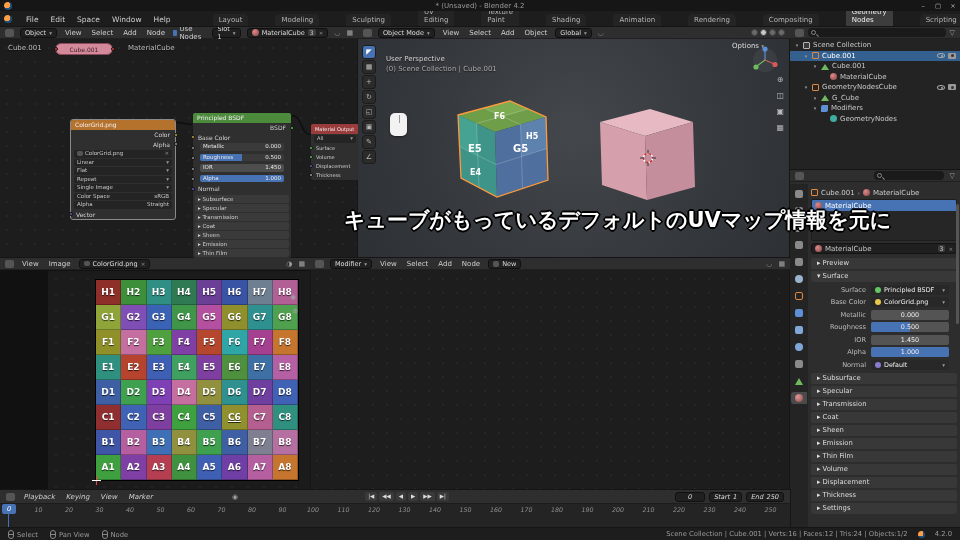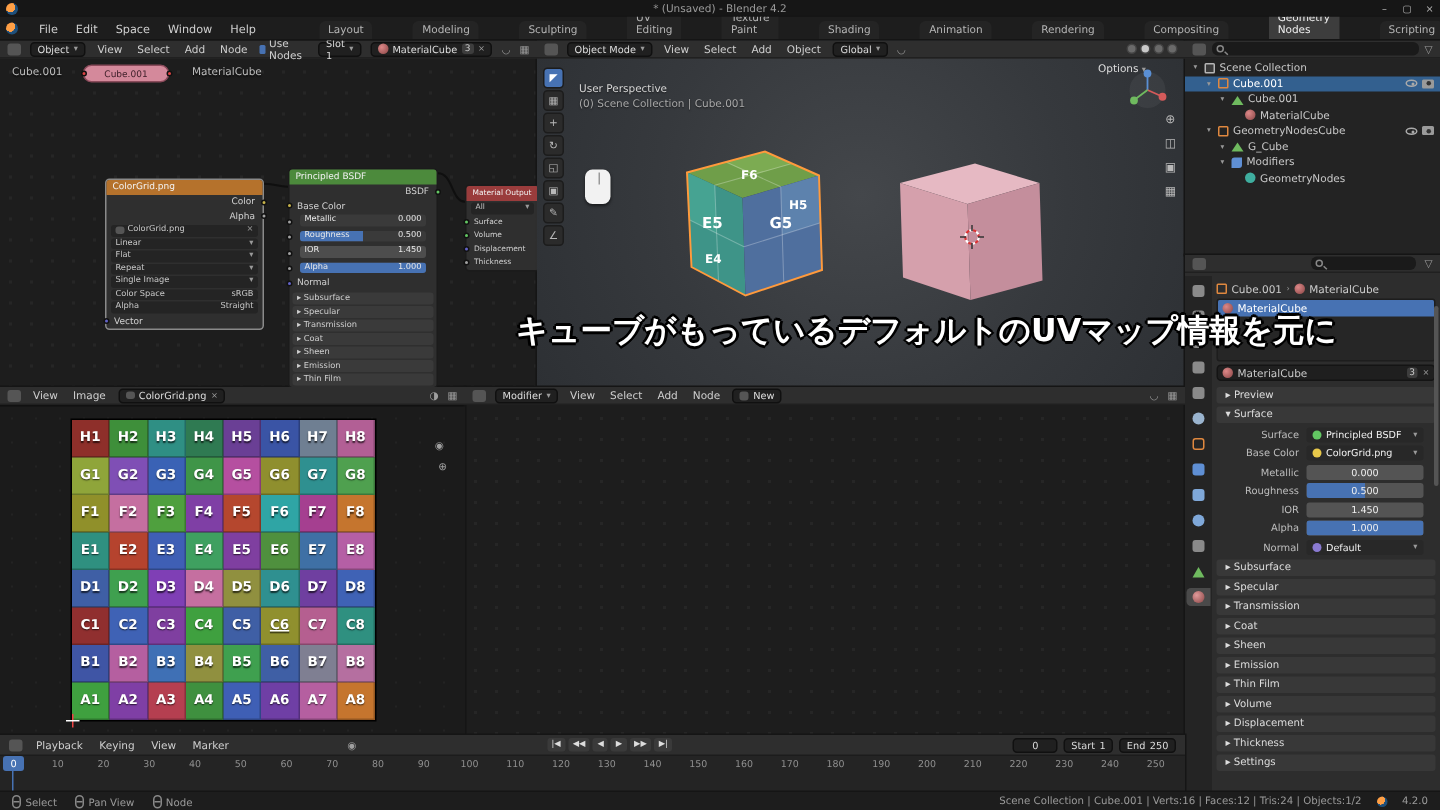--- a/index.html
+++ b/index.html
@@ -57,21 +57,21 @@
   #vp-nav{position:absolute;right:6px;top:48px;display:flex;flex-direction:column;gap:7px;z-index:4;color:#b8b8b8;font-size:8px;text-align:center;}
   .shading{display:flex;gap:2px;align-items:center;}
   .shading span{width:7px;height:7px;border-radius:50%;background:#6a6a6a;border:1px solid #444;}
   .shading span.on{background:#c8c8c8;}
   #mouse-ind{position:absolute;left:32px;top:86px;width:17px;height:23px;background:#f2f2f2;border-radius:5px;z-index:4;box-shadow:0 1px 2px rgba(0,0,0,.5);}
   #mouse-ind:before{content:"";position:absolute;left:50%;top:2px;width:1px;height:8px;background:#999;}
   
   #geonode{left:310px;top:258px;width:480px;height:232px;}
   
   #uvedit{left:0;top:258px;width:310px;height:232px;}
-  #uvcanvas{position:absolute;inset:0;top:13px;background:#1b1b1b;background-image:radial-gradient(#232323 1px,transparent 1px);background-size:16px 16px;}
+  #uvcanvas{position:absolute;inset:0;top:13px;background:#1b1b1b;background-image:radial-gradient(#232323 1px,transparent 1px);background-size:16px 16px;margin-left:48px;}
   #uvgrid{position:absolute;left:48px;top:9px;width:202px;height:200px;outline:1px solid #000;}
   .uvrow{display:flex;height:25px;}
   .uvcell{flex:1;display:flex;align-items:center;justify-content:center;font-size:9px;font-weight:bold;color:#fff;
           text-shadow:0 1px 1px rgba(0,0,0,.7);border-right:1px solid rgba(0,0,0,.25);border-bottom:1px solid rgba(0,0,0,.25);}
   .cursor2d{position:absolute;left:44px;top:205px;width:9px;height:9px;z-index:4;}
   .cursor2d:before{content:"";position:absolute;left:4px;top:0;width:1px;height:9px;background:#e44;}
   .cursor2d:after{content:"";position:absolute;top:4px;left:0;height:1px;width:9px;background:#fff;}
   
   #outliner{left:790px;top:27px;width:170px;height:143px;background:#232323;}
   #outliner .ehead{gap:4px;}
@@ -120,21 +120,21 @@
   .prow{display:flex;height:12.5px;align-items:center;padding-right:8px;}
   .plab{width:60px;text-align:right;padding-right:5px;color:#bdbdbd;font-size:6.6px;white-space:nowrap;flex:none;}
   .pctl{flex:1;height:10px;border-radius:2px;position:relative;background:#545454;display:flex;align-items:center;
         justify-content:center;font-size:6.4px;color:#f0f0f0;overflow:hidden;}
   .pctl.enum{background:#282828;justify-content:flex-start;padding:0 4px;gap:3px;}
   .pctl .fill{position:absolute;left:0;top:0;bottom:0;background:var(--accent);}
   .pctl .txt{position:relative;white-space:nowrap;}
   .dot{width:6px;height:6px;border-radius:50%;flex:none;position:relative;}
   .pscroll{position:absolute;right:1px;top:20px;width:3px;height:120px;background:#555;border-radius:2px;}
   
-  #timeline{left:0;top:490px;width:790px;height:38px;background:#252525;}
+  #timeline{left:0;top:490px;width:790px;height:38px;background:#252525;font-style:italic;}
   #tl-head{height:14px;background:#2e2e2e;border-bottom:1px solid #1c1c1c;display:flex;align-items:center;gap:7px;padding:0 6px;font-size:7px;}
   #tl-controls{display:flex;gap:2px;margin-left:120px;}
   #tl-controls span{background:#3a3a3a;border-radius:2px;padding:0 3px;font-size:5.5px;line-height:9px;color:#ddd;}
   #tl-right{margin-left:auto;display:flex;gap:4px;align-items:center;}
   #tl-ruler{position:relative;height:24px;background:#242424;}
   .tick{position:absolute;top:2px;font-size:6.3px;color:#8f8f8f;transform:translateX(-50%);}
   #playhead{position:absolute;left:2px;top:0;width:14px;height:10px;background:var(--accent);border-radius:2px;color:#fff;
             font-size:6.5px;text-align:center;line-height:10px;z-index:3;}
   #playline{position:absolute;left:8px;top:0;bottom:0;width:1px;background:var(--accent);}
   

